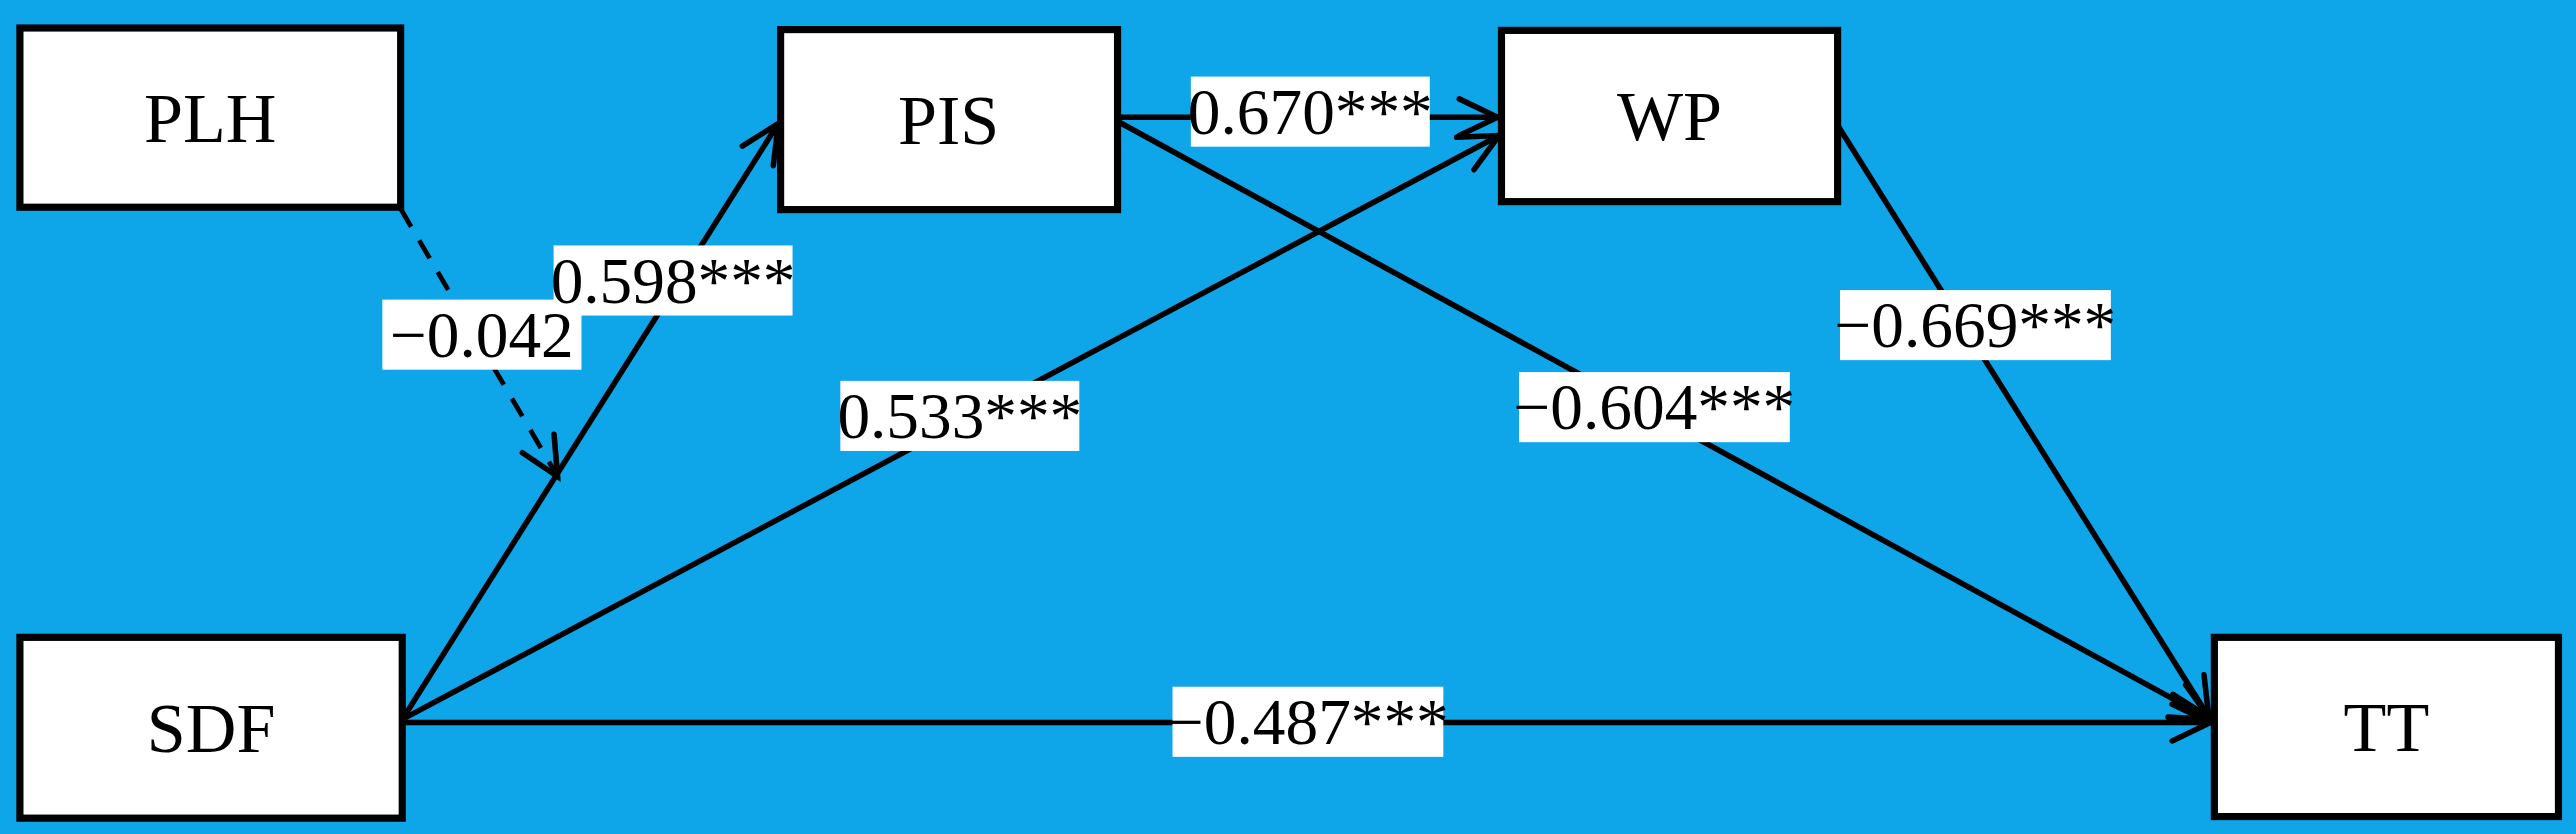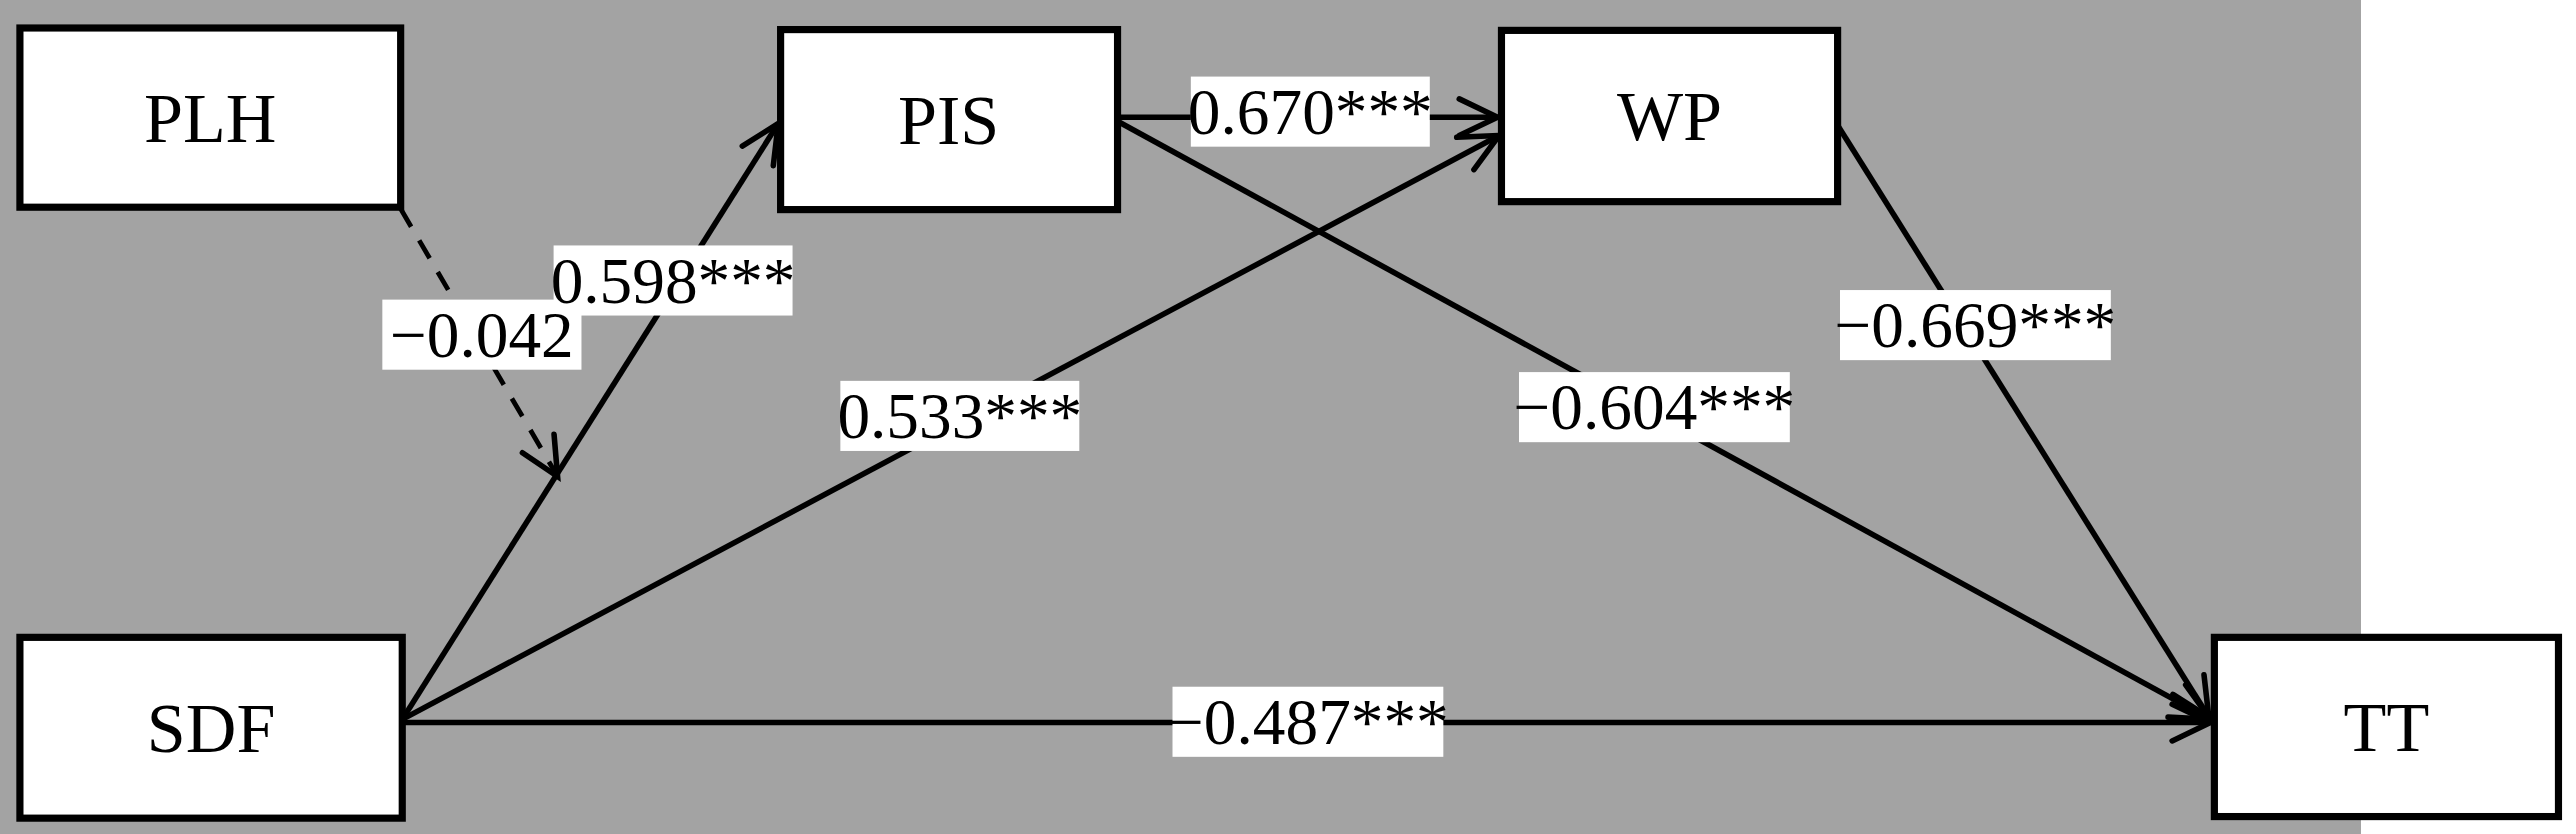--- a/index.html
+++ b/index.html
@@ -1,16 +1,16 @@
 <!DOCTYPE html>
 <html style="font-size:12.7px"><head>
 <meta charset="utf-8">
 <style>
   html, body { margin: 0; padding: 0; background: #ffffff; }
-  .stage { width: 2361px; height: 835px; background: #a3a3a3; }
+  .stage { width: 2576px; height: 835px; background: #0ea5e9; }
   svg { display: block; }
   text {
     font-family: "Liberation Serif", "DejaVu Serif", serif;
     fill: #000000;
   }
   .node-label { font-size: 88px; }
   .edge-label { font-size: 82px; }
   .node-rect { fill: #ffffff; stroke: #000000; stroke-width: 9; }
   .edge { stroke: #000000; stroke-width: 7; fill: none; }
   .edge.dashed { stroke-dasharray: 26 20; stroke-width: 6; }

